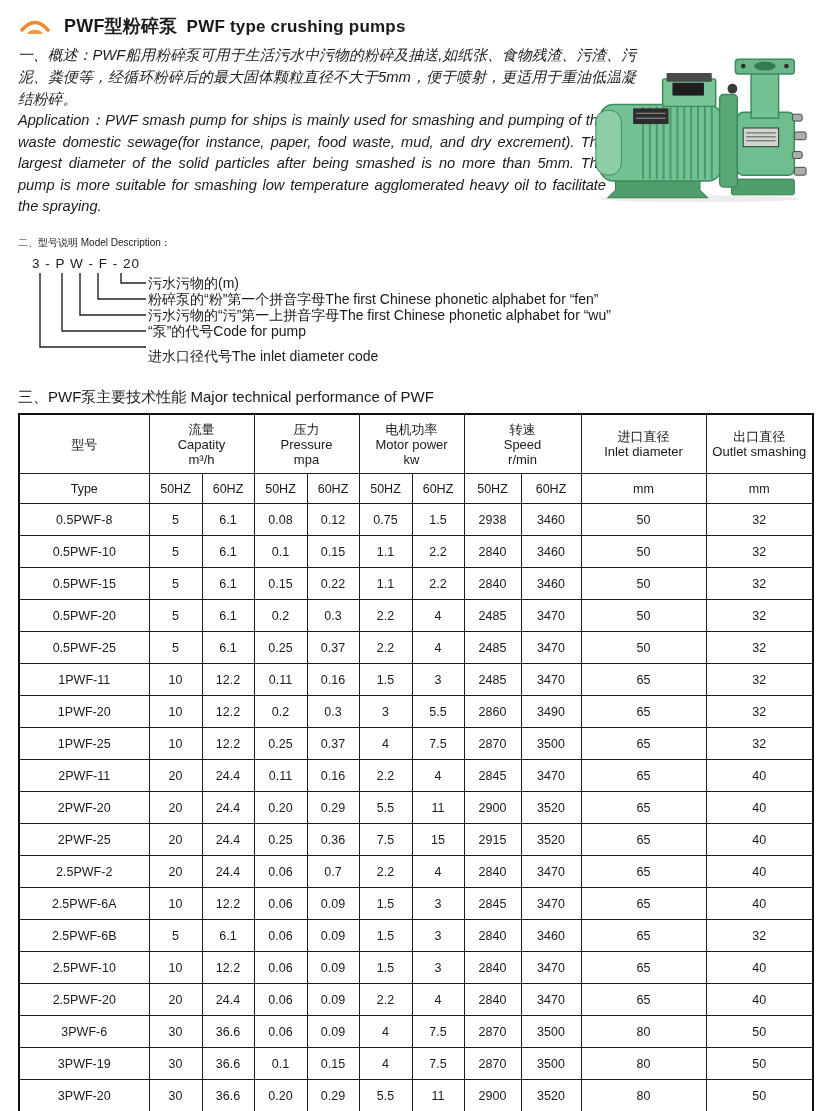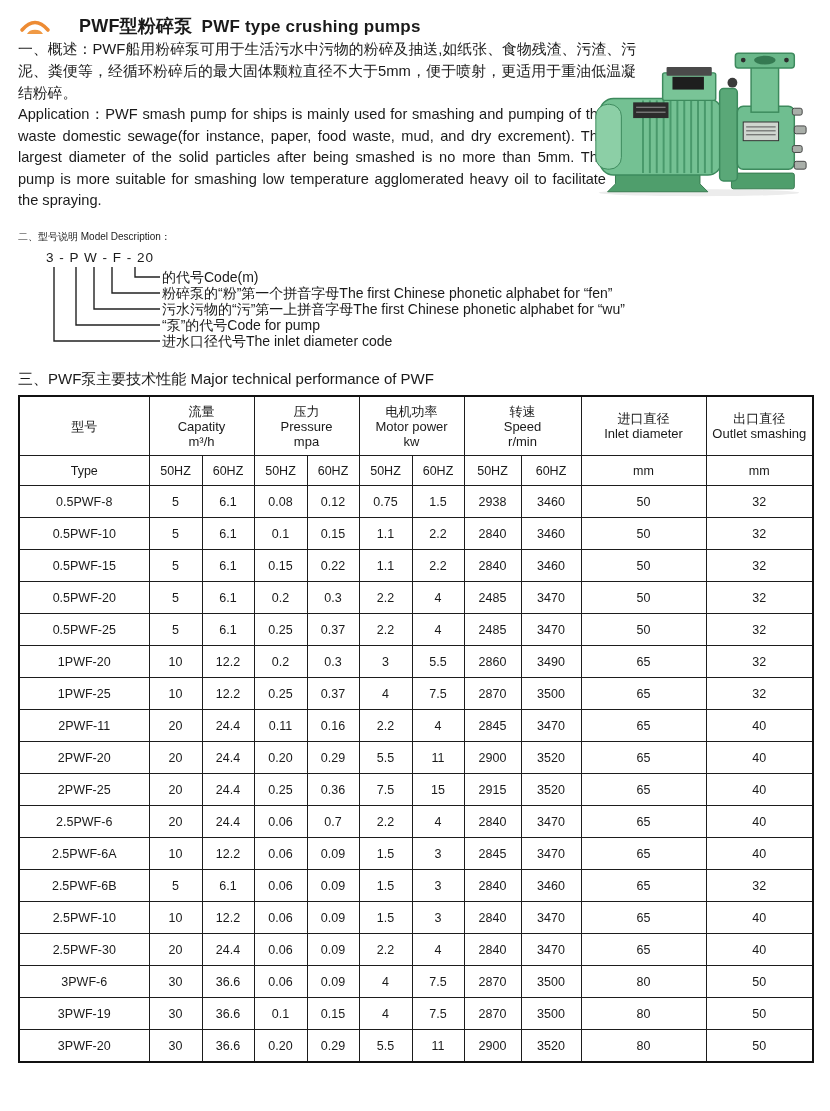--- a/index.html
+++ b/index.html
@@ -4,37 +4,37 @@
 <style>
   html,body{margin:0;padding:0;background:#ffffff;}
   .page{
     width:830px;height:1111px;box-sizing:border-box;
     padding:14px 18px 8px 18px;
     background:#ffffff;color:#1a1a1a;
     font-family:"Liberation Sans","DejaVu Sans",sans-serif;
     position:relative;overflow:hidden;
   }
   
-  .title-row{display:flex;align-items:center;gap:27px;margin-bottom:0;}
+  .title-row{display:flex;align-items:center;gap:12px;margin-bottom:6px;}
   .logo{width:34px;height:24px;flex:0 0 auto;}
   .title-text{font-weight:bold;font-size:18px;letter-spacing:.2px;}
   .title-text .en{font-size:17px;margin-left:4px;}
   
-  .overview{position:relative;min-height:178px;}
+  .overview{position:relative;min-height:178px;font-style:italic;}
   .para-zh{width:618px;font-size:14.8px;line-height:22px;margin:0 0 0 0;text-align:justify;}
   .para-en{width:588px;font-size:14.6px;line-height:21.5px;margin:0;text-align:justify;}
   .pump-fig{position:absolute;top:8px;right:0;width:226px;height:152px;margin:0;}
   
   .sec-heading{font-size:10px;margin:14px 0 6px 0;}
-  .model-diagram{position:relative;height:108px;margin-left:24px;font-size:13.5px;}
+  .model-diagram{position:relative;height:108px;margin-left:10px;font-size:13.5px;}
   .model-code{position:absolute;left:4px;top:0;font-size:13.5px;letter-spacing:1px;}
   .model-lines{position:absolute;left:0;top:17px;}
   .model-label{position:absolute;left:120px;white-space:nowrap;font-size:14px;line-height:16px;}
   
-  .sec3-heading{font-size:15px;margin:12px 0 6px 0;}
+  .sec3-heading{font-size:15px;margin:24px 0 6px 0;}
   table.spec{border-collapse:collapse;table-layout:fixed;width:794px;}
   table.spec th,table.spec td{
     border:1px solid #1d1d1d;text-align:center;vertical-align:middle;
     font-weight:normal;padding:0;color:#1a1a1a;
   }
   table.spec{border:2px solid #111;}
   .hrow1 th{height:58px;font-size:13px;line-height:15px;}
   .hrow2 th{height:29px;font-size:12.5px;}
   table.spec td{height:31px;font-size:12.5px;}
   .hcell span{display:block;}
@@ -122,25 +122,25 @@
     <div class="model-code">3 - P W - F - 20</div>
     <svg class="model-lines" width="120" height="86" viewBox="0 0 120 86" aria-hidden="true">
       <g fill="none" stroke="#222" stroke-width="1.4">
         <polyline points="93,0 93,10 118,10"></polyline>
         <polyline points="70,0 70,26 118,26"></polyline>
         <polyline points="52,0 52,42 118,42"></polyline>
         <polyline points="34,0 34,58 118,58"></polyline>
         <polyline points="12,0 12,74 118,74"></polyline>
       </g>
     </svg>
-    <span class="model-label" style="top:19px">的代号Code(m)</span>
+    <span class="model-label" style="top:19px">污水污物的(m)</span>
     <span class="model-label" style="top:35px">粉碎泵的“粉”第一个拼音字母The first Chinese phonetic alphabet for “fen”</span>
     <span class="model-label" style="top:51px">污水污物的“污”第一上拼音字母The first Chinese phonetic alphabet for “wu”</span>
     <span class="model-label" style="top:67px">“泵”的代号Code for pump</span>
-    <span class="model-label" style="top:83px">进水口径代号The inlet diameter code</span>
+    <span class="model-label" style="top:92px">进水口径代号The inlet diameter code</span>
   </div>
 
   <div class="sec3-heading">三、PWF泵主要技术性能 Major technical performance of PWF</div>
 
   <table class="spec">
     <colgroup>
       <col style="width:130px">
         <col style="width:53px">
         <col style="width:52px">
       <col style="width:53px">
@@ -258,20 +258,33 @@
           <td>0.25</td>
           <td>0.37</td>
           <td>2.2</td>
           <td>4</td>
           <td>2485</td>
           <td>3470</td>
           <td>50</td>
           <td>32</td>
         </tr>
         <tr>
+          <td>1PWF-11</td>
+          <td>10</td>
+          <td>12.2</td>
+          <td>0.11</td>
+          <td>0.16</td>
+          <td>1.5</td>
+          <td>3</td>
+          <td>2485</td>
+          <td>3470</td>
+          <td>65</td>
+          <td>32</td>
+        </tr>
+        <tr>
           <td>1PWF-20</td>
           <td>10</td>
           <td>12.2</td>
           <td>0.2</td>
           <td>0.3</td>
           <td>3</td>
           <td>5.5</td>
           <td>2860</td>
           <td>3490</td>
           <td>65</td>
@@ -323,21 +336,21 @@
           <td>0.25</td>
           <td>0.36</td>
           <td>7.5</td>
           <td>15</td>
           <td>2915</td>
           <td>3520</td>
           <td>65</td>
           <td>40</td>
         </tr>
         <tr>
-          <td>2.5PWF-6</td>
+          <td>2.5PWF-2</td>
           <td>20</td>
           <td>24.4</td>
           <td>0.06</td>
           <td>0.7</td>
           <td>2.2</td>
           <td>4</td>
           <td>2840</td>
           <td>3470</td>
           <td>65</td>
           <td>40</td>
@@ -375,21 +388,21 @@
           <td>0.06</td>
           <td>0.09</td>
           <td>1.5</td>
           <td>3</td>
           <td>2840</td>
           <td>3470</td>
           <td>65</td>
           <td>40</td>
         </tr>
         <tr>
-          <td>2.5PWF-30</td>
+          <td>2.5PWF-20</td>
           <td>20</td>
           <td>24.4</td>
           <td>0.06</td>
           <td>0.09</td>
           <td>2.2</td>
           <td>4</td>
           <td>2840</td>
           <td>3470</td>
           <td>65</td>
           <td>40</td>

